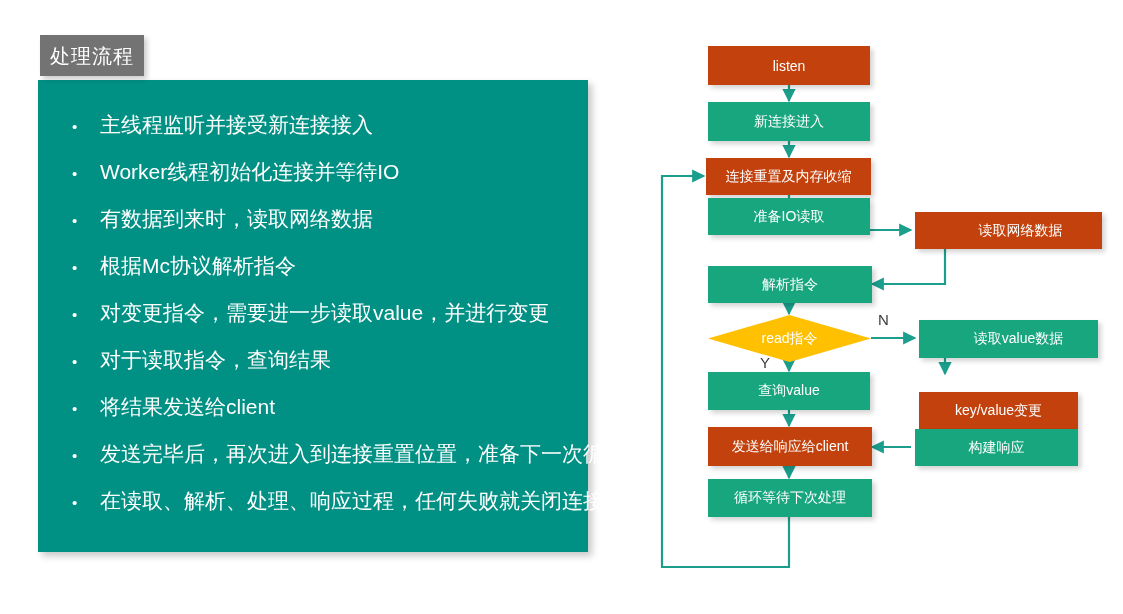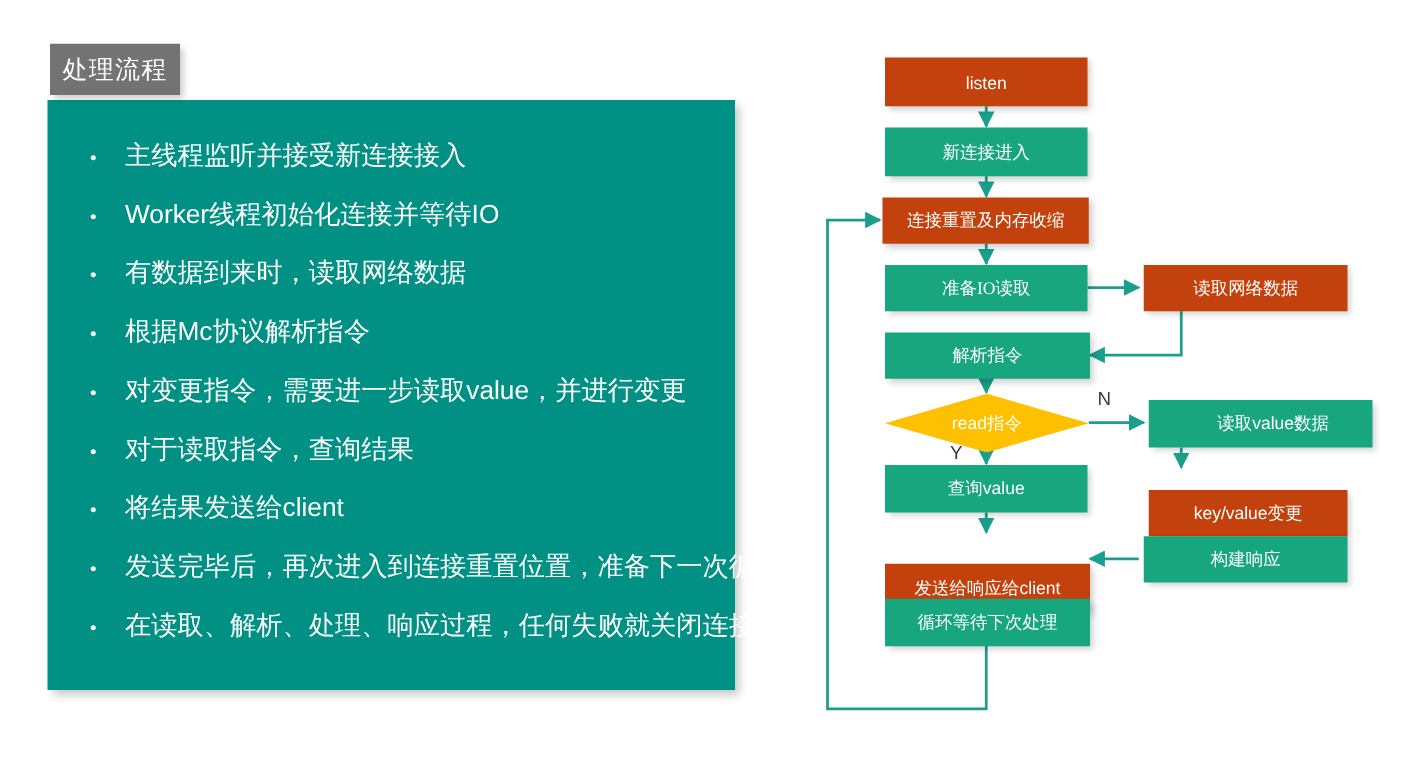--- a/index.html
+++ b/index.html
@@ -229,25 +229,25 @@
   </div>
 
   <div class="node green" style="left:78px; top:102px; width:162px; height:39px;justify-content:center;">
     <span>新连接进入</span>
   </div>
 
   <div class="node amber" style="left:76px; top:158px; width:165px; height:37px;">
     <span>连接重置及内存收缩</span>
   </div>
 
-  <div class="node green" style="left:78px; top:212px; width:162px; height:37px;font-family:Liberation Serif, serif;">
+  <div class="node green" style="left:78px; top:198px; width:162px; height:37px;">
     <span>准备IO读取</span>
   </div>
 
-  <div class="node amber" style="left:285px; top:212px; width:163px; height:37px;">
+  <div class="node amber" style="left:285px; top:212px; width:163px; height:37px;padding-left:24px;">
     <span>读取网络数据</span>
   </div>
 
   <div class="node green" style="left:78px; top:266px; width:164px; height:37px;">
     <span>解析指令</span>
   </div>
 
   <div class="diamond-wrap" style="left:78px; top:315px; width:163px; height:47px;">
     <span class="diamond-shape"></span>
     <span class="diamond-label">read指令</span>
@@ -261,21 +261,21 @@
   </div>
 
   <div class="node green" style="left:78px; top:372px; width:162px; height:38px;">
     <span>查询value</span>
   </div>
 
   <div class="node amber" style="left:289px; top:375px; width:159px; height:37px;margin-top:17px;">
     <span>key/value变更</span>
   </div>
 
-  <div class="node amber" style="left:78px; top:427px; width:164px; height:39px;margin-top:24px;">
+  <div class="node amber" style="left:78px; top:427px; width:164px; height:39px;">
     <span>发送给响应给client</span>
   </div>
 
   <div class="node green" style="left:285px; top:429px; width:163px; height:37px;">
     <span>构建响应</span>
   </div>
 
   <div class="node green" style="left:78px; top:479px; width:164px; height:38px;">
     <span>循环等待下次处理</span>
   </div>

